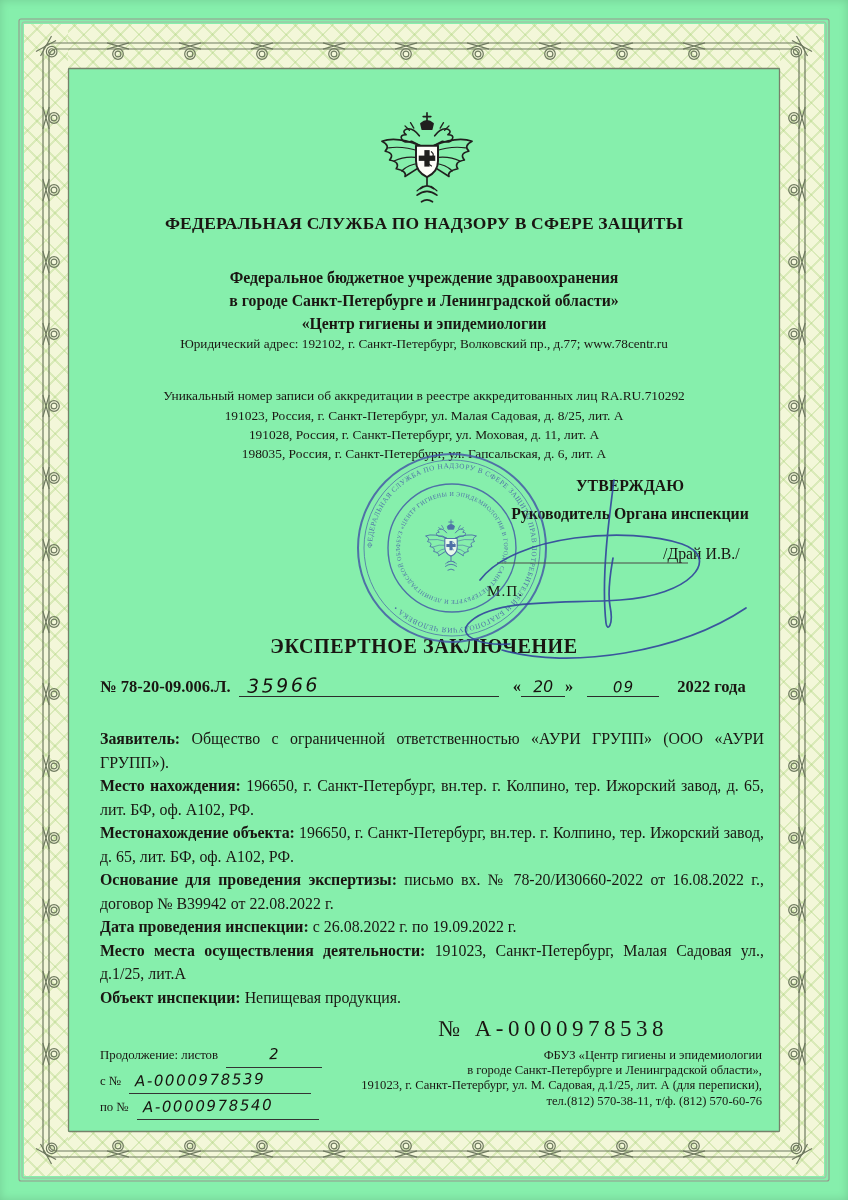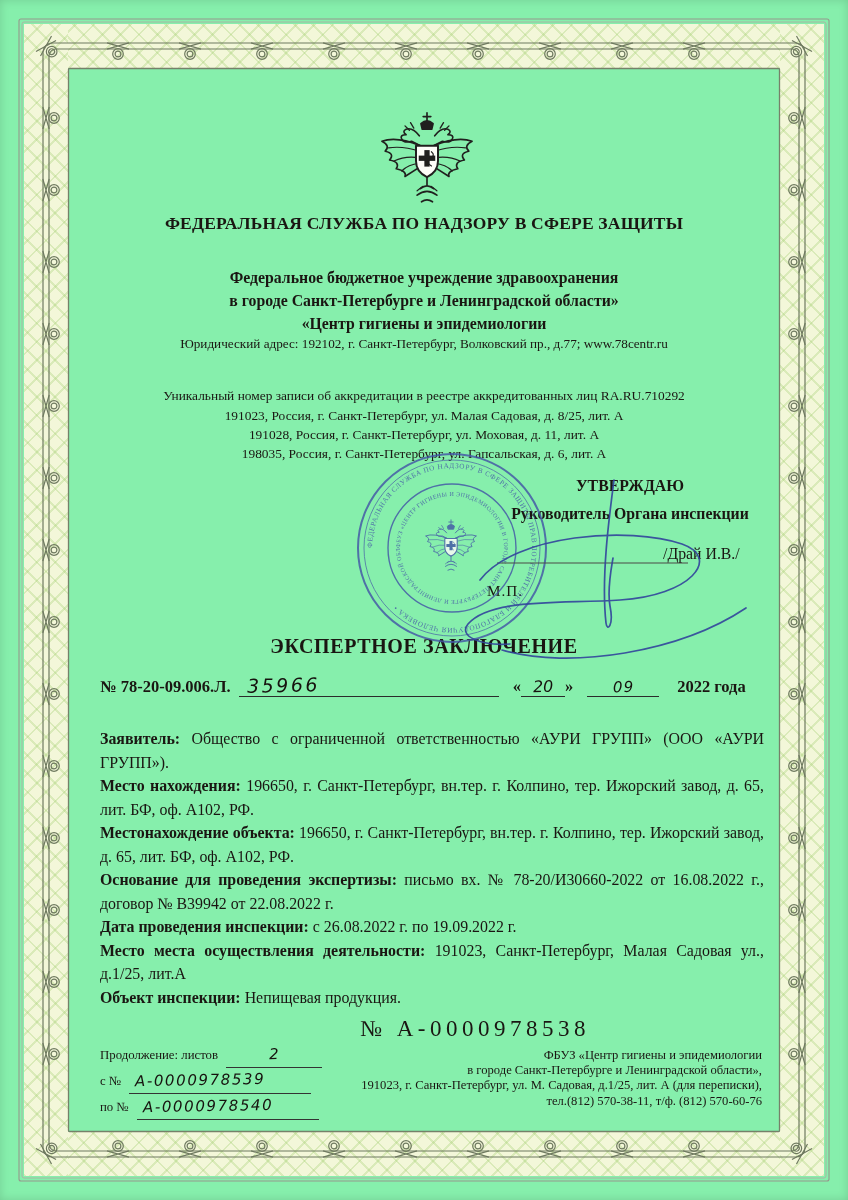--- a/index.html
+++ b/index.html
@@ -44,21 +44,21 @@
   .w70{width:72px;justify-content:center;}
   .gap8{width:8px;}.gap14{width:14px;}.gap18{width:18px;}
   .hw{font-family:"DejaVu Sans",sans-serif;font-style:italic;color:#16120e;display:inline-block;}
   .hw-num{font-size:19px;letter-spacing:2.5px;transform:rotate(-1.2deg);}
   .hw-day{font-size:16px;transform:rotate(-2deg);}
   .hw-month{font-size:15px;transform:rotate(-1deg);letter-spacing:1px;}
   
   .body-text{top:727px;left:100px;width:664px;font-size:15.9px;line-height:23.5px;text-align:justify;}
   .body-text p{margin:0;}
   
-  .form-number{top:1016px;left:360px;width:386px;text-align:left;font-size:23px;letter-spacing:4.5px;white-space:nowrap;}
+  .form-number{top:1016px;left:360px;width:386px;text-align:center;font-size:23px;letter-spacing:4.5px;white-space:nowrap;}
   .org{top:1048px;left:260px;width:502px;text-align:right;font-size:12.6px;line-height:15.2px;}
   .cont{top:1042px;left:100px;font-size:12.8px;line-height:26px;}
   .cont .row{display:flex;align-items:flex-end;height:26px;}
   .cont .ucell{height:22px;border-bottom:1px solid #333;}
   .cw90{width:96px;justify-content:center;}
   .cw170{width:176px;padding-left:6px;}
   .hw-small{font-size:15px;transform:rotate(-2deg);}
   .hw-serial{font-size:15px;letter-spacing:1.6px;transform:rotate(-1deg);}
   
   #seal-svg{position:absolute;left:330px;top:438px;z-index:4;pointer-events:none;}

